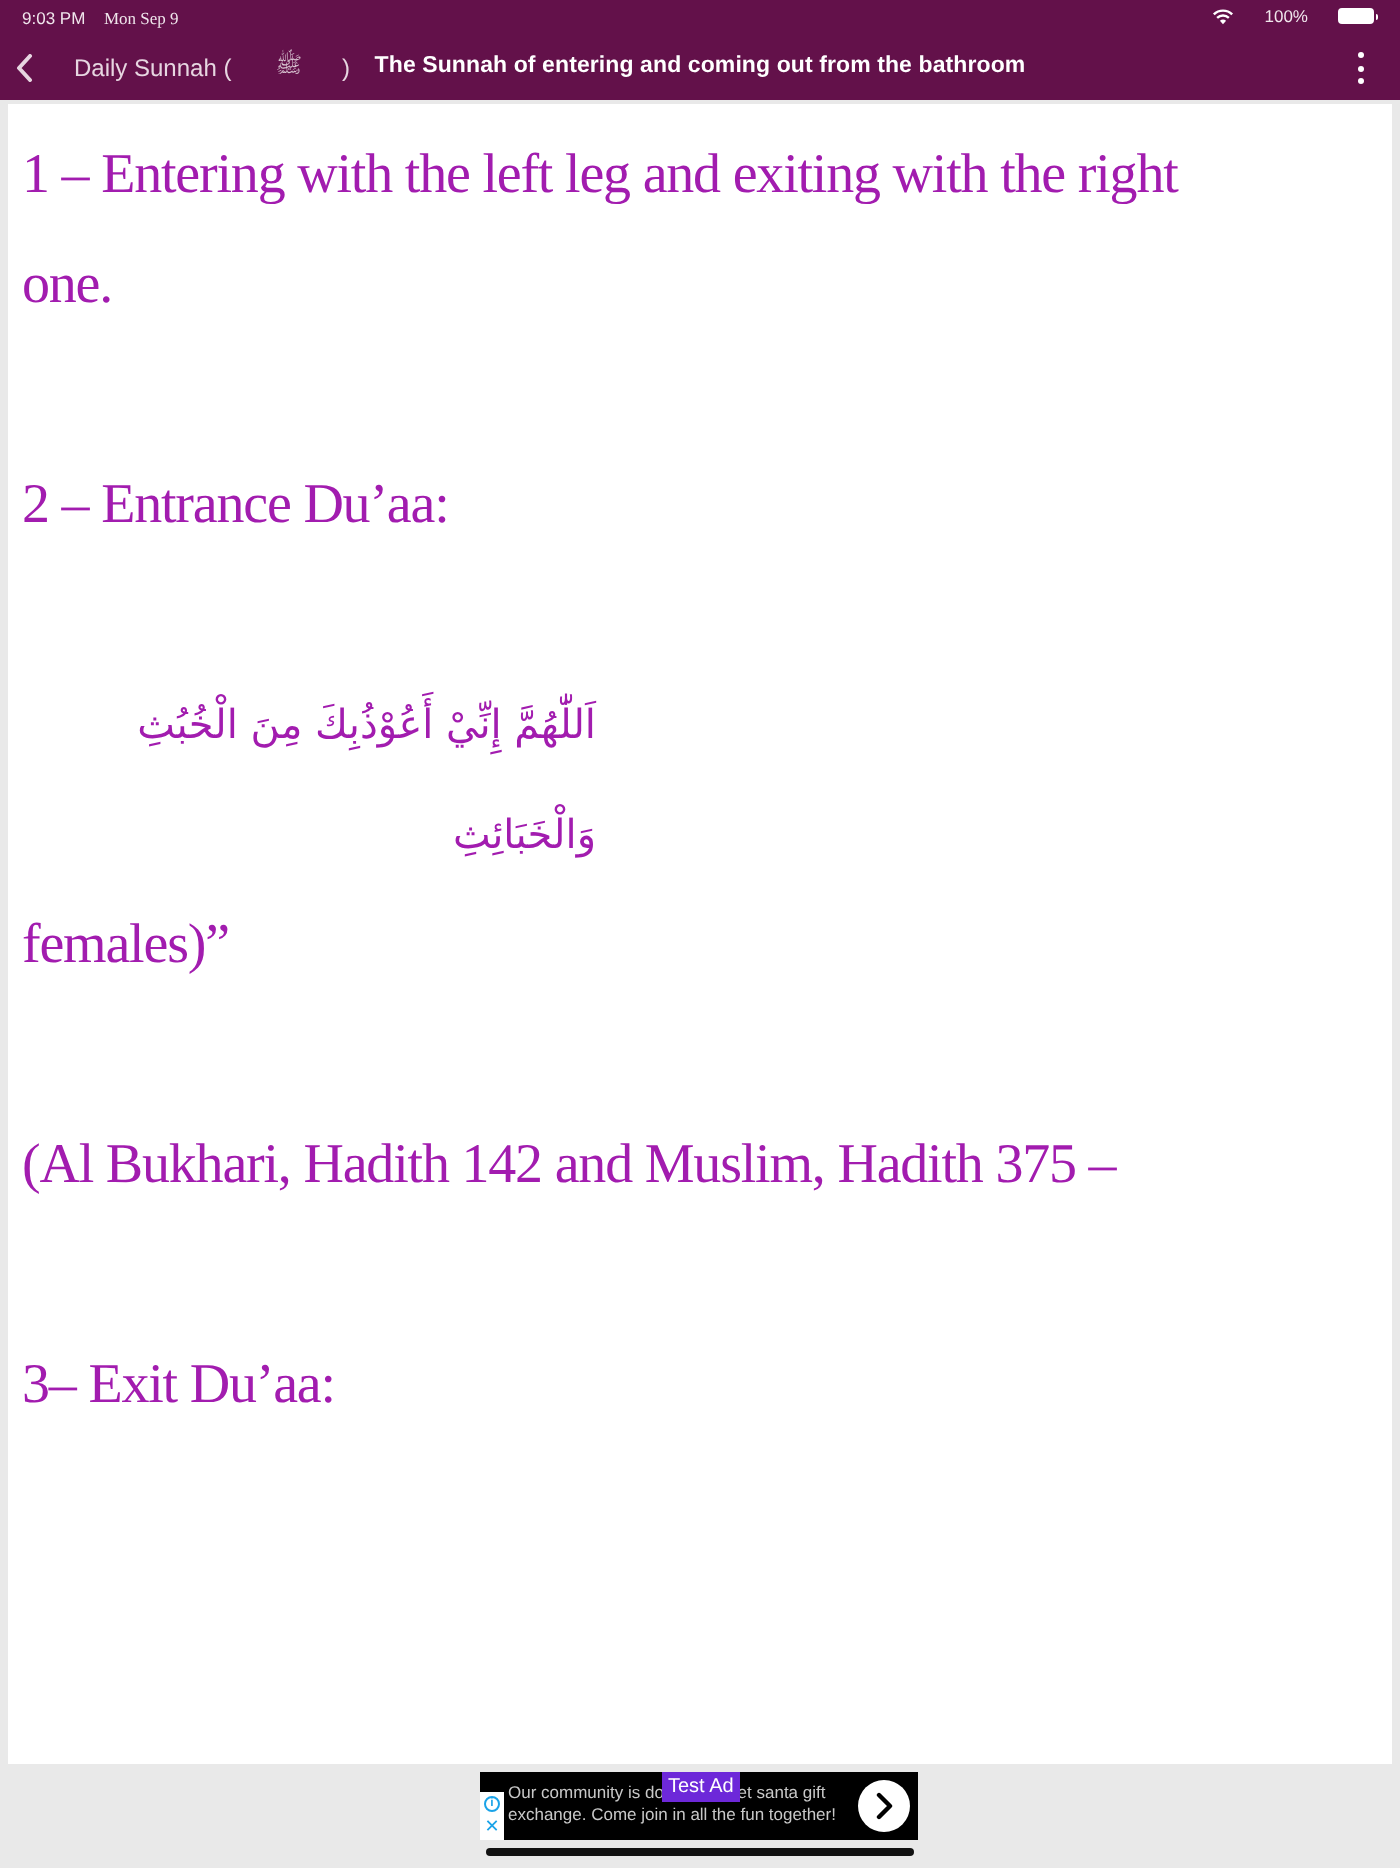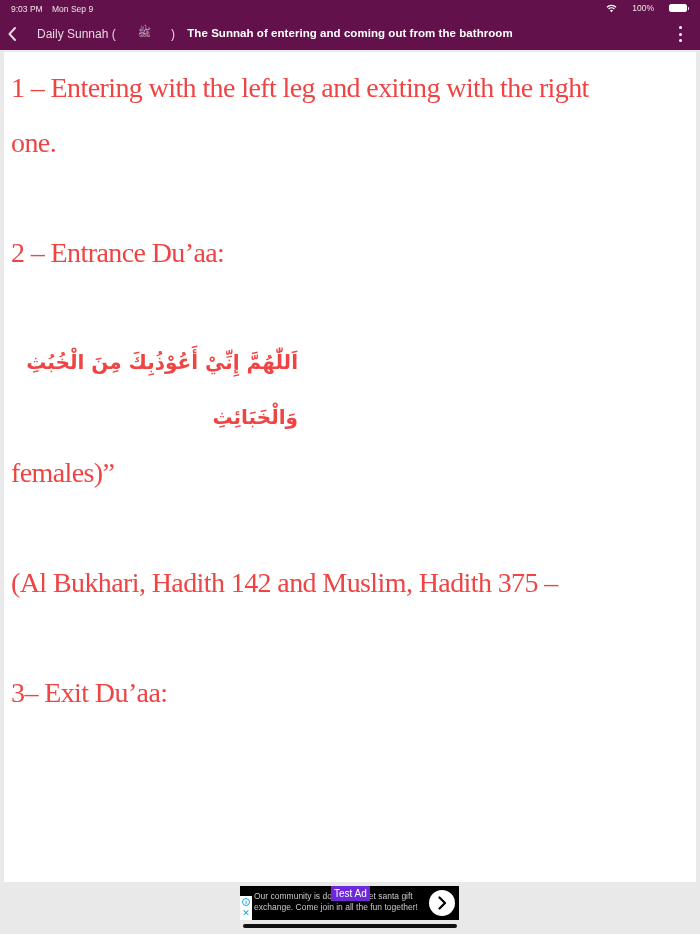--- a/index.html
+++ b/index.html
@@ -11,21 +11,21 @@
     }
     .header {
       position: absolute; left: 0; top: 0; width: 700px; height: 50px;
       background: #63114a; color: #fff;
     }
     .status-bar {
       position: absolute; left: 0; top: 0; width: 700px; height: 16px;
       font-size: 8.5px; color: #f0e6ec;
     }
     .status-time { position: absolute; left: 11px; top: 4px; }
-    .status-date { position: absolute; left: 52px; top: 4px; }
+    .status-date { position: absolute; left: 52px; top: 4px; font-family: Liberation Serif, serif; }
     .status-right { position: absolute; right: 13px; top: 3px; display: flex; align-items: center; gap: 15px; }
     .wifi-icon { width: 11px; height: 9px; }
     .battery-icon {
       width: 18px; height: 8px; border: 1px solid #fff; border-radius: 2px; box-sizing: border-box;
       position: relative; background: #fff;
     }
     .battery-icon::after {
       content: ""; position: absolute; right: -3px; top: 2px; width: 1.5px; height: 3px; background: #fff; border-radius: 0 1px 1px 0;
     }
     .nav-bar { position: absolute; left: 0; top: 20px; width: 700px; height: 28px; }
@@ -48,32 +48,32 @@
     }
     .more-button span { width: 3px; height: 3px; background: #fff; border-radius: 50%; display: block; }
 
     .content {
       position: absolute; left: 4px; top: 52px; width: 692px; height: 830px;
       background: #fff; overflow: hidden;
     }
     .content-inner {
       padding: 0 0 0 7px;
       font-family: "Liberation Serif", "DejaVu Serif", serif;
-      color: #ef4444;
+      color: #a21caf;
       font-size: 28px;
       line-height: 55px;
       letter-spacing: -0.6px;
     }
     .para { margin: 0; padding: 0; }
     .p1 { padding-top: 8px; }
     .blank { height: 55px; }
     .arabic {
       direction: rtl; text-align: left; unicode-bidi: plaintext;
       font-family: "DejaVu Sans", sans-serif; font-size: 20px; letter-spacing: 0;
-      padding-left: 2px; height: 55px; line-height: 55px; width: 285px; text-align: right; font-weight: bold;
+      padding-left: 2px; height: 55px; line-height: 55px; width: 285px; text-align: right;
     }
 
     .ad-area {
       position: absolute; left: 240px; top: 886px; width: 219px; height: 34px;
       background: #000; cursor: pointer; overflow: hidden;
     }
     .ad-adchoices {
       position: absolute; left: 0; top: 10px; width: 12px; height: 24px; background: #fff;
       display: flex; flex-direction: column; align-items: center; justify-content: space-around;
     }

